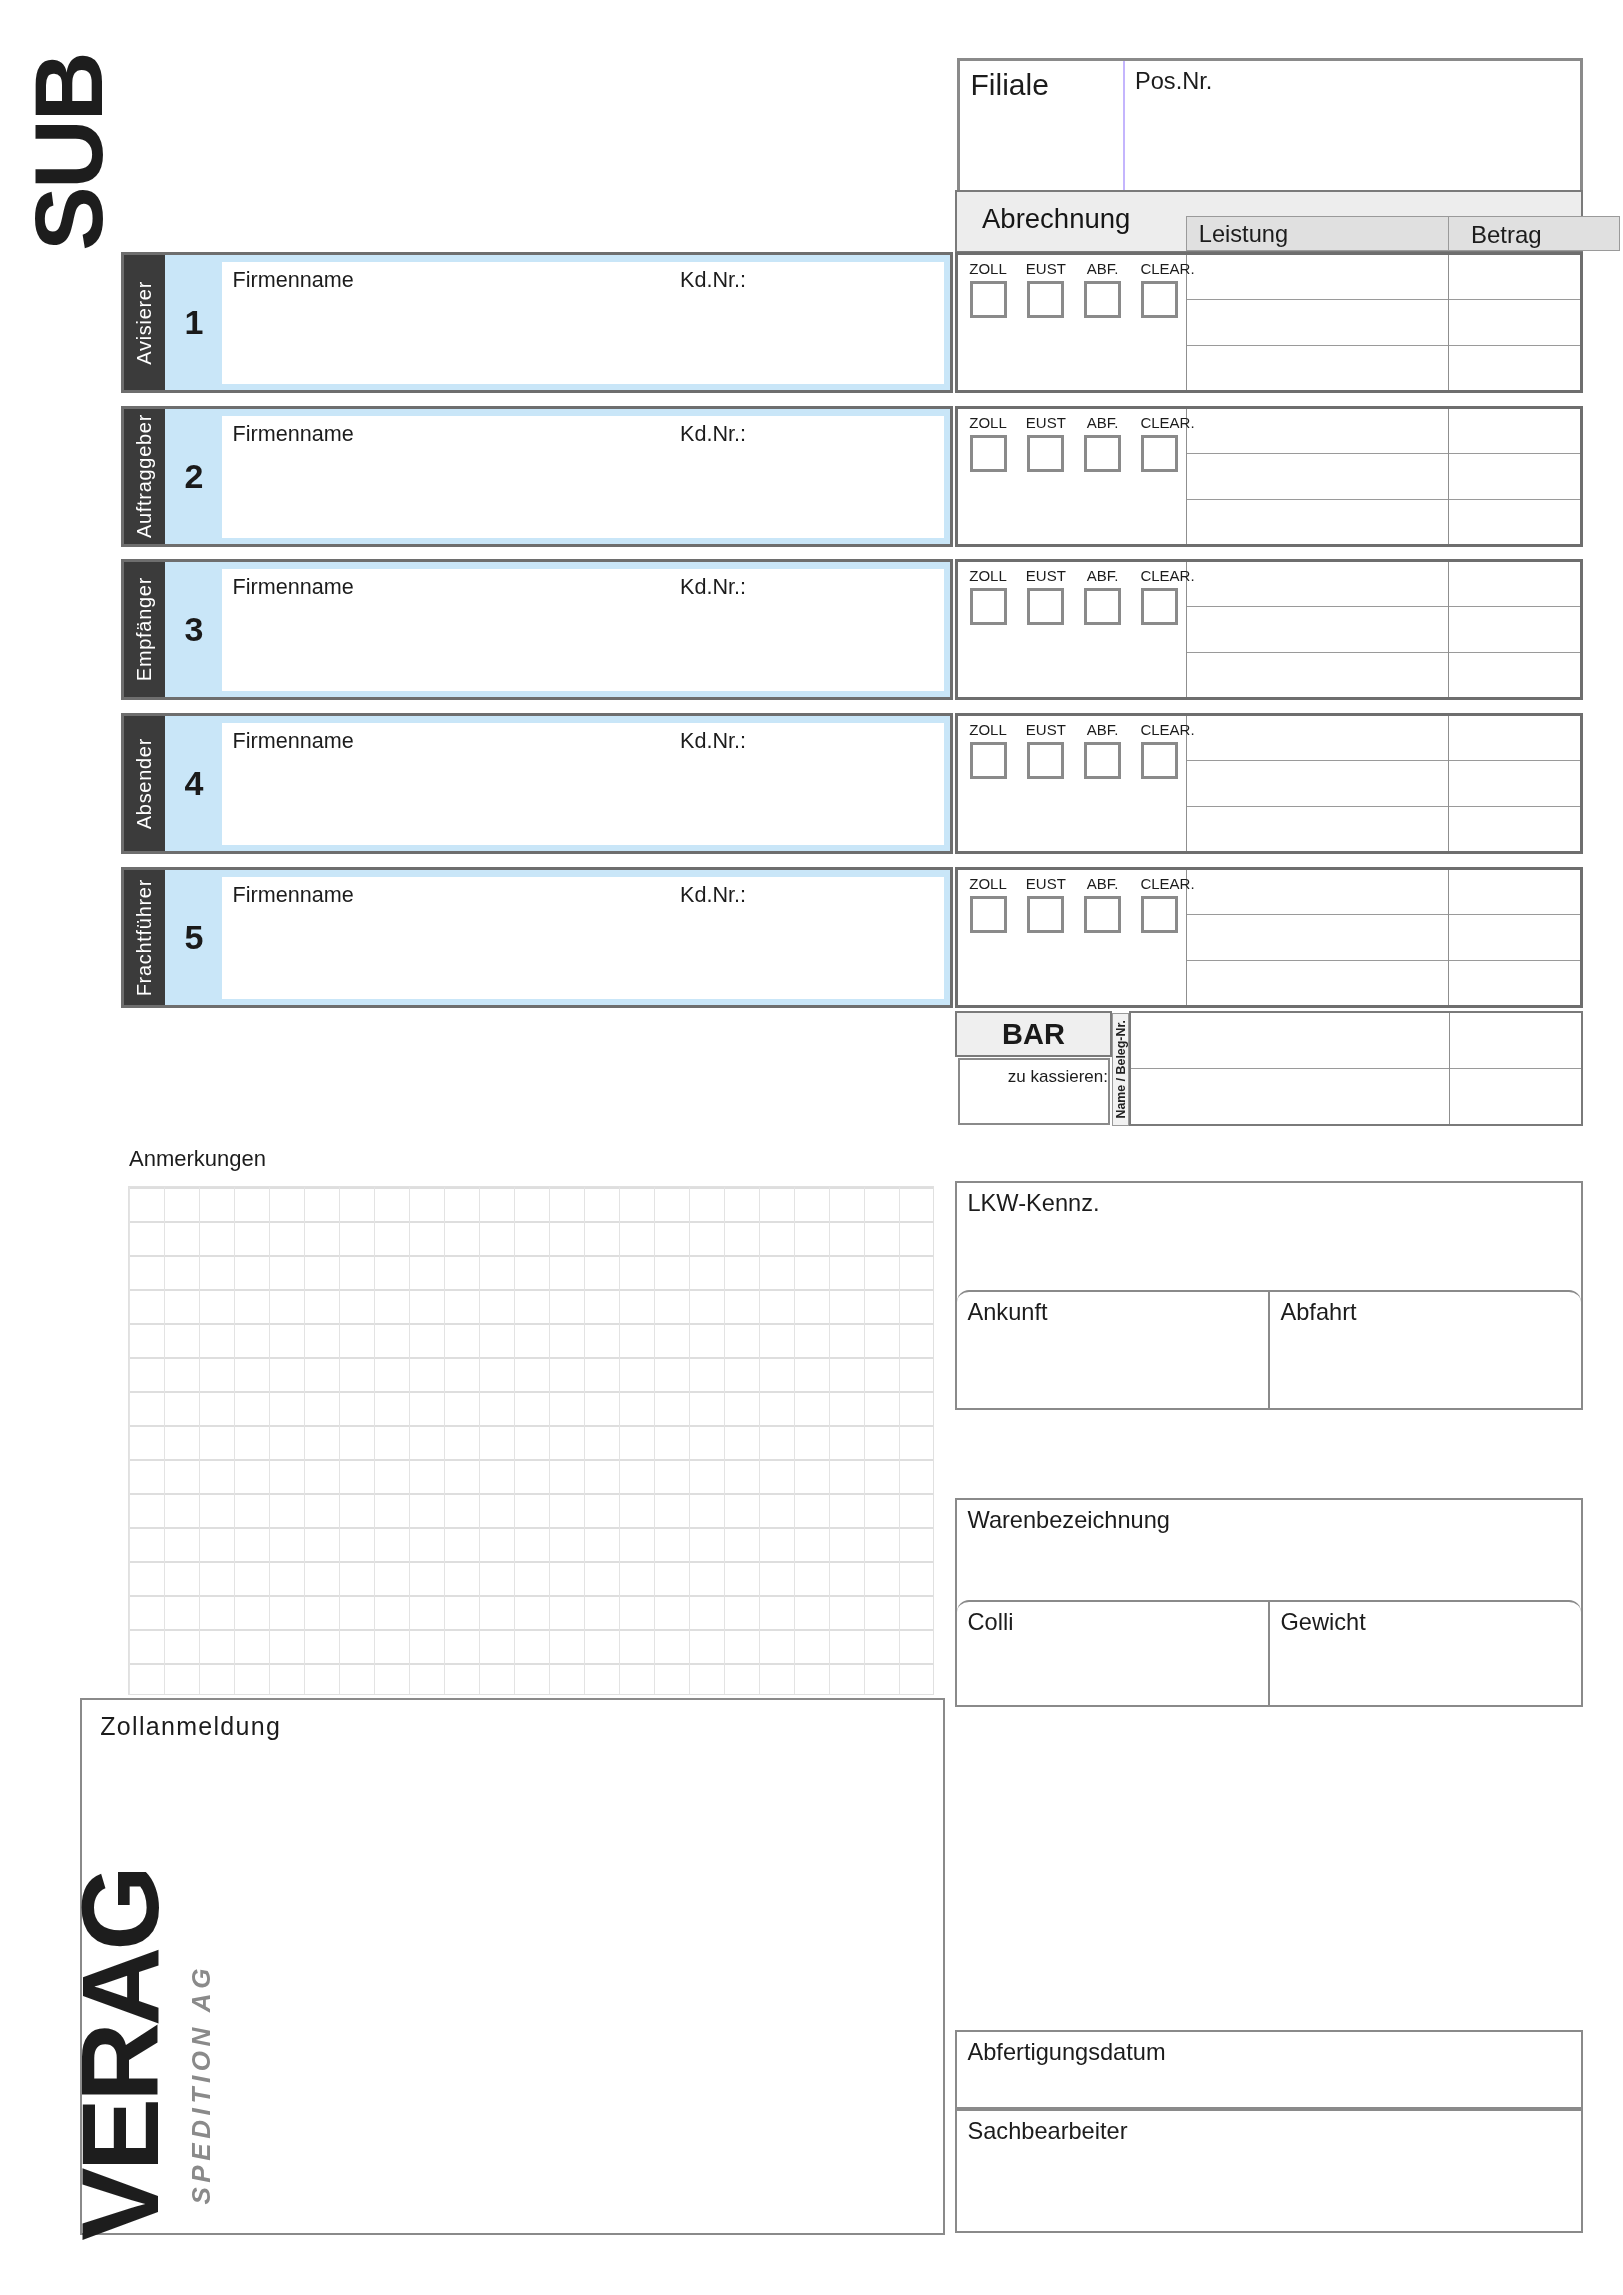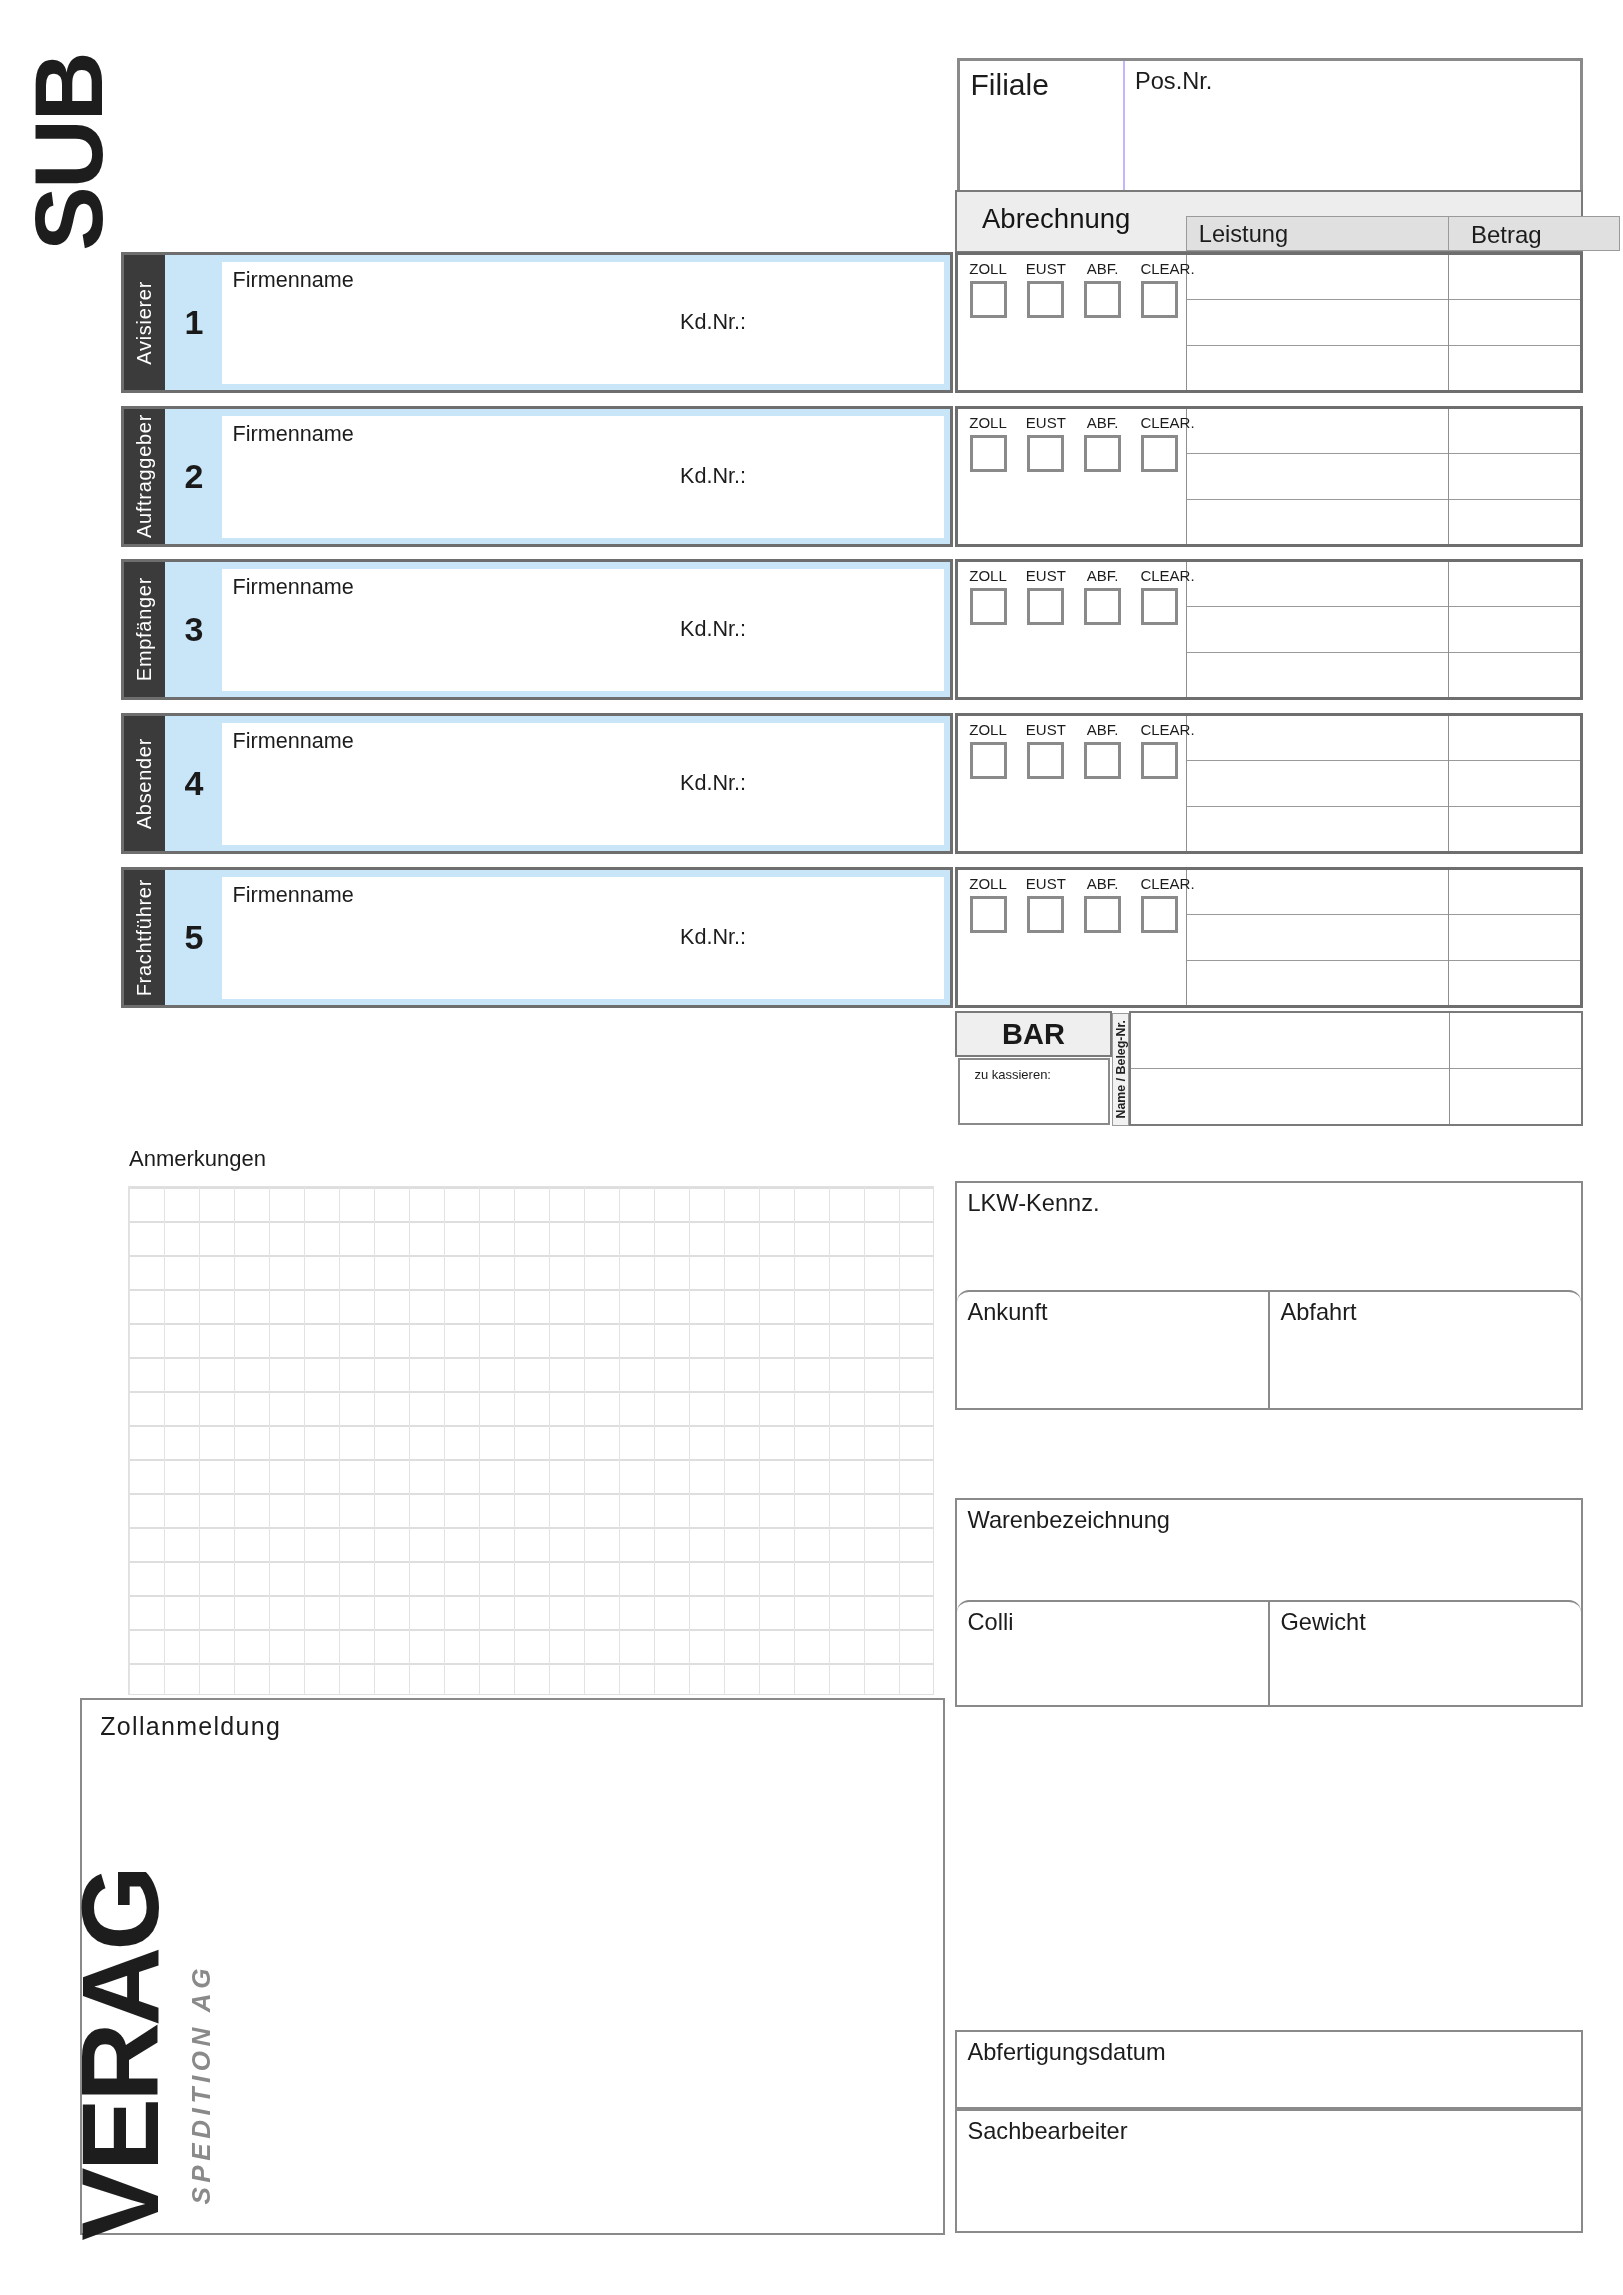--- a/index.html
+++ b/index.html
@@ -39,42 +39,42 @@
   
   .party{position:absolute;left:121px;width:832px;height:141px;background:#c9e6f8;
          border:3.3px solid #6e6e6e;box-sizing:border-box;}
   .party .role{position:absolute;left:0;top:0;bottom:0;width:41px;background:#3b3b3b;color:#fff;
                display:flex;align-items:center;justify-content:center;}
   .party .role span{writing-mode:vertical-rl;transform:rotate(180deg);font-size:20px;letter-spacing:0.7px;}
   .party .num{position:absolute;left:41px;top:0;bottom:0;width:58px;display:flex;
               align-items:center;justify-content:center;font-size:34px;font-weight:bold;color:#1a1a1a;}
   .party .inner{position:absolute;left:98px;top:6.5px;right:6.5px;bottom:6.5px;background:#fff;}
   .party .fn{position:absolute;left:10.5px;top:5.2px;font-size:21.6px;}
-  .party .kd{position:absolute;left:458px;top:5.2px;font-size:21.6px;margin-top:42px;}
+  .party .kd{position:absolute;left:458px;top:5.2px;font-size:21.6px;}
 
   
   .group{position:absolute;left:955px;width:628px;height:141px;background:#fff;
          border:3.3px solid #6e6e6e;box-sizing:border-box;display:flex;}
   .cbzone{width:229px;border-right:1.3px solid #8f8f8f;box-sizing:border-box;position:relative;
           display:flex;padding:5.2px 0 0 10.5px;gap:18.3px;}
   .cb{width:39px;text-align:center;}
   .cbl{font-size:15px;color:#1c1c1c;display:block;margin-bottom:3.9px;white-space:nowrap;}
   .cbbox{width:31px;height:31px;border:3.9px solid #8a8a8a;background:#fff;margin:0 auto;}
   .lcol{width:262px;border-right:1.3px solid #8f8f8f;box-sizing:border-box;display:flex;flex-direction:column;}
   .bcol{flex:1;display:flex;flex-direction:column;}
   .gcell{flex:1;border-bottom:1.3px solid #9a9a9a;}
   .gcell:last-child{border-bottom:none;}
 
   
   .bar-hdr{position:absolute;left:955px;top:1011px;width:157px;height:46px;background:#efefef;
            border:2.6px solid #7a7a7a;box-sizing:border-box;display:flex;align-items:center;justify-content:center;}
   .bar-hdr span{font-size:29px;font-weight:bold;color:#1a1a1a;}
   .kass-box{position:absolute;left:958px;top:1058px;width:152px;height:67px;background:#fff;
             border:2px solid #8a8a8a;box-sizing:border-box;}
-  .kass-box span{display:block;margin:6.5px 0 0 14.4px;font-size:13px;}
+  .kass-box span{display:block;margin:6.5px 0 0 14.4px;font-size:17px;text-align:right;}
   .namebeleg{position:absolute;left:1112px;top:1013px;width:17px;height:113px;background:#f2f2f2;
              border:1.3px solid #9a9a9a;box-sizing:border-box;display:flex;align-items:center;justify-content:center;}
   .namebeleg span{writing-mode:vertical-rl;transform:rotate(180deg);font-size:12.4px;font-weight:bold;
                   white-space:nowrap;color:#222;}
   .bar-rows{position:absolute;left:1129px;top:1011px;width:454px;height:115px;background:#fff;
             border:2.6px solid #7a7a7a;box-sizing:border-box;display:flex;}
   .bar-rows .l{width:319px;border-right:1.3px solid #8f8f8f;box-sizing:border-box;display:flex;flex-direction:column;}
   .bar-rows .b{flex:1;display:flex;flex-direction:column;}
 
   

